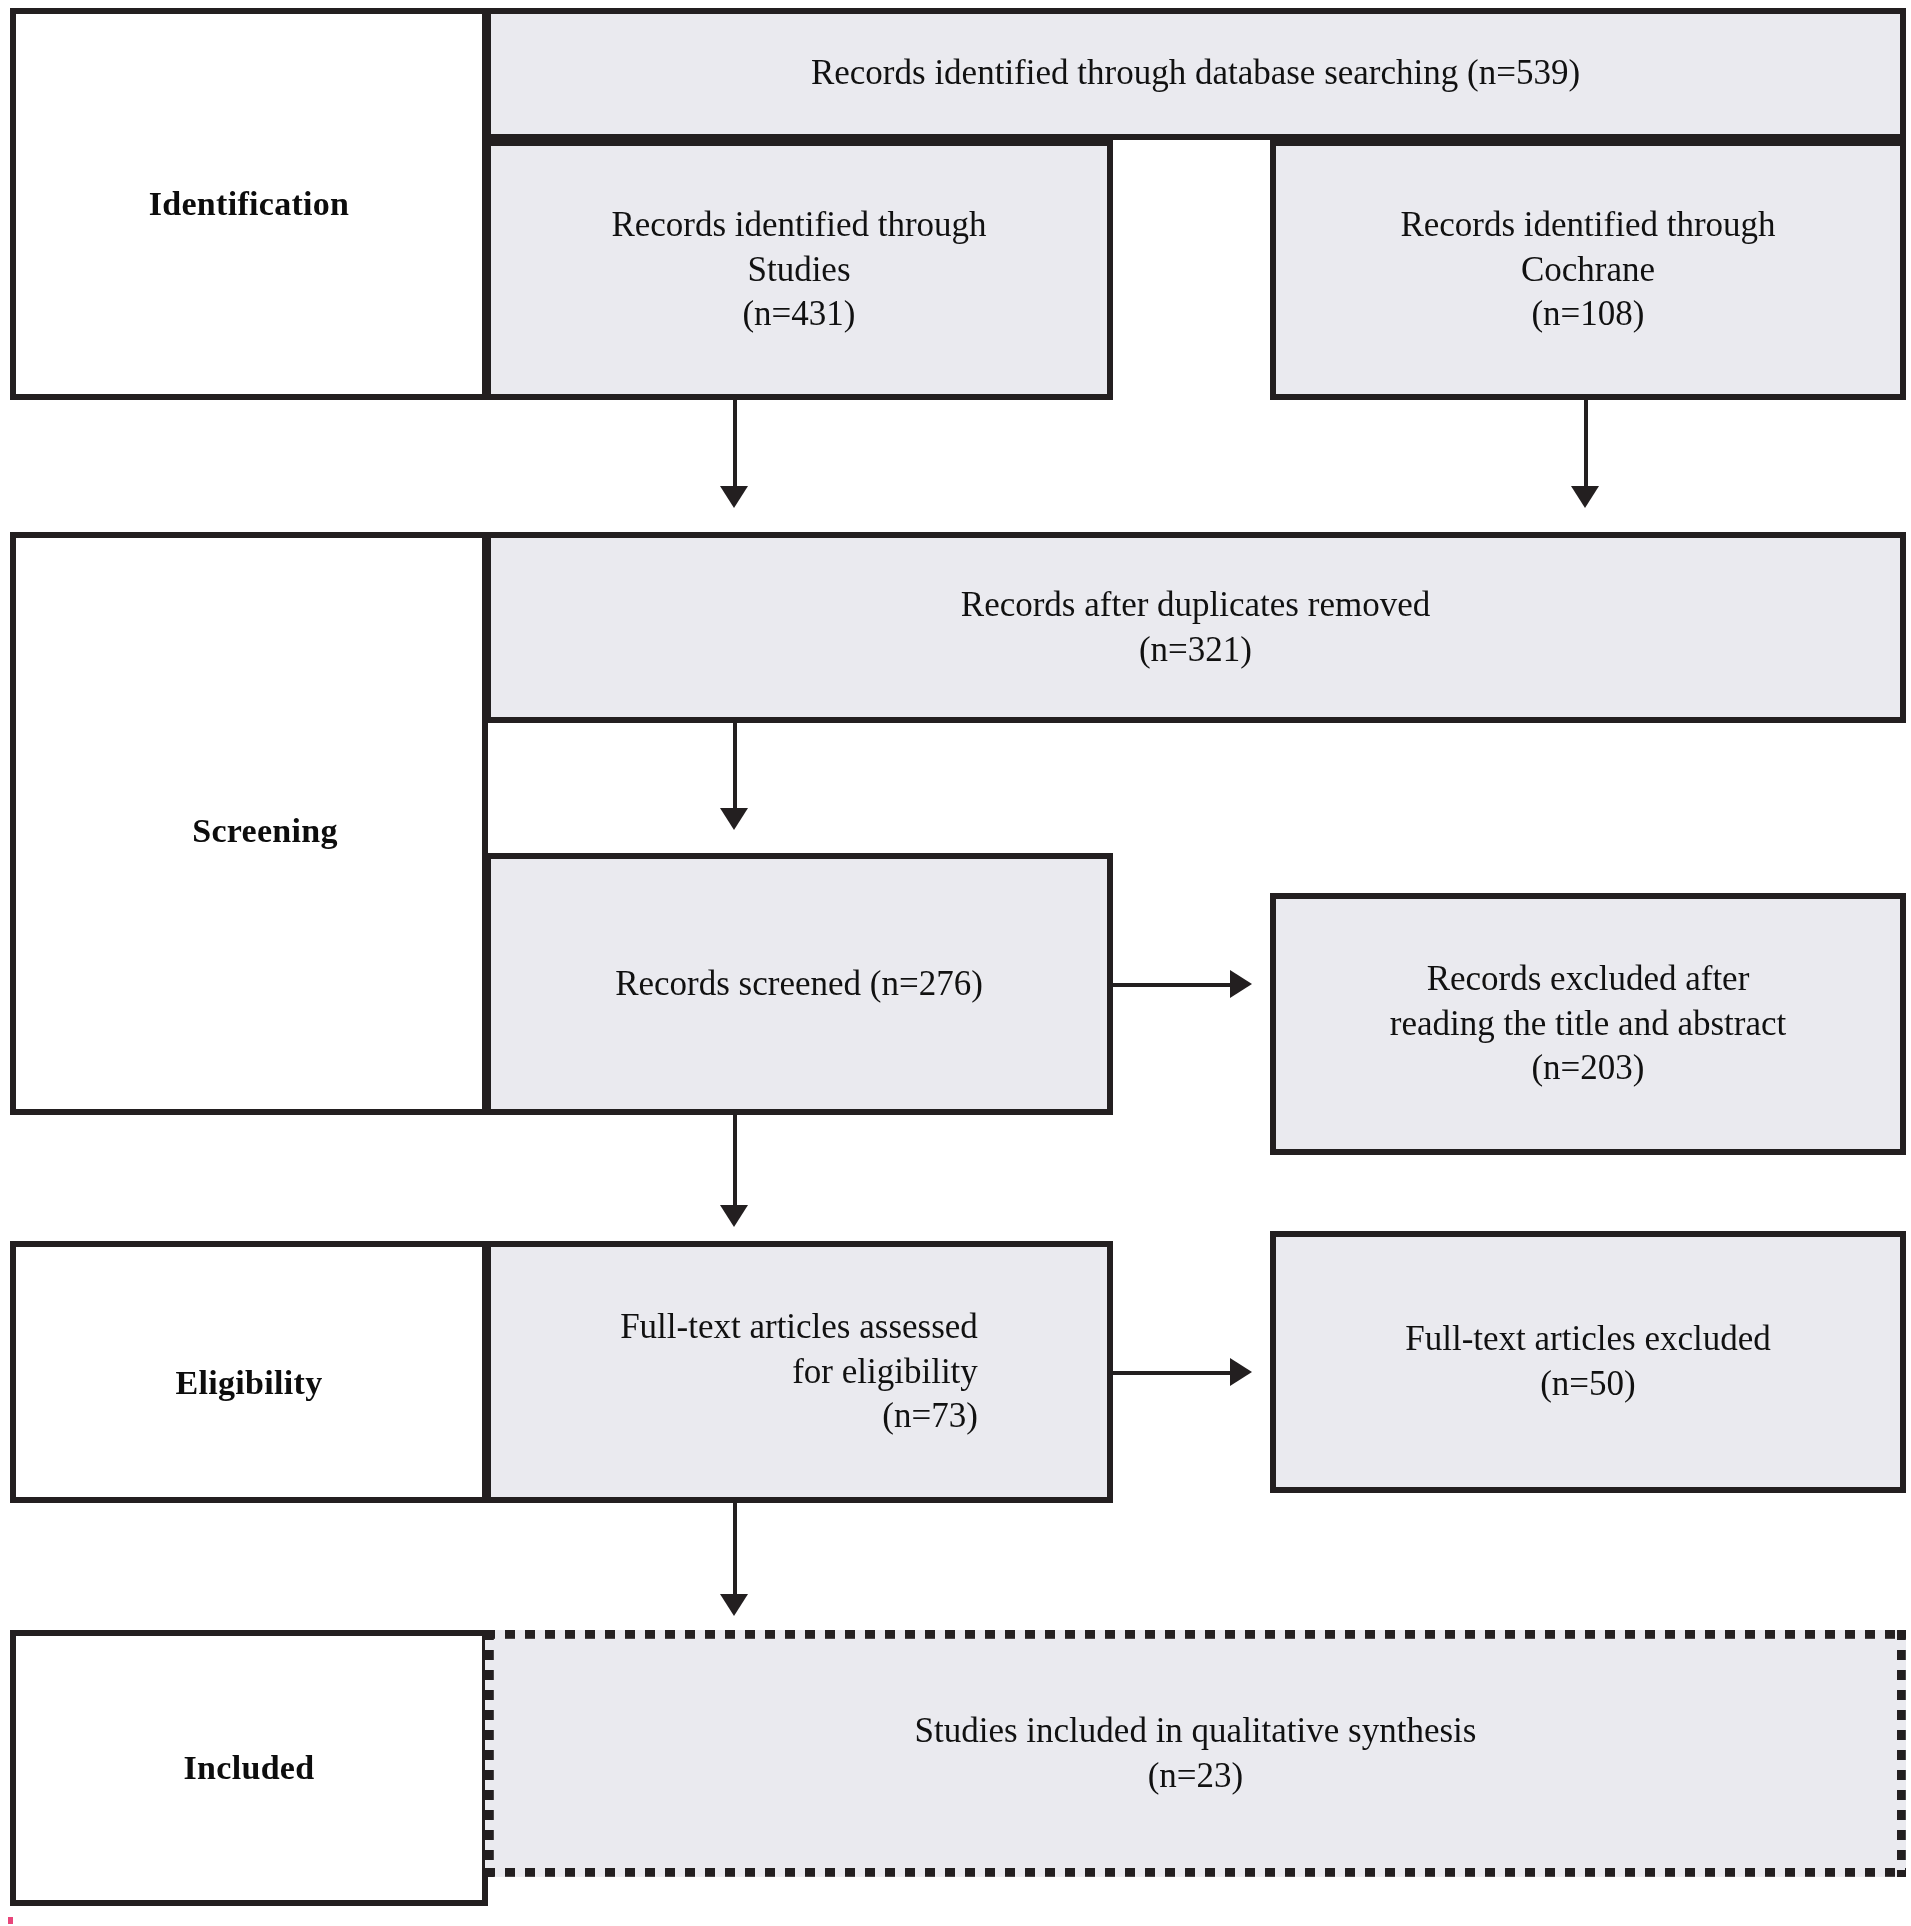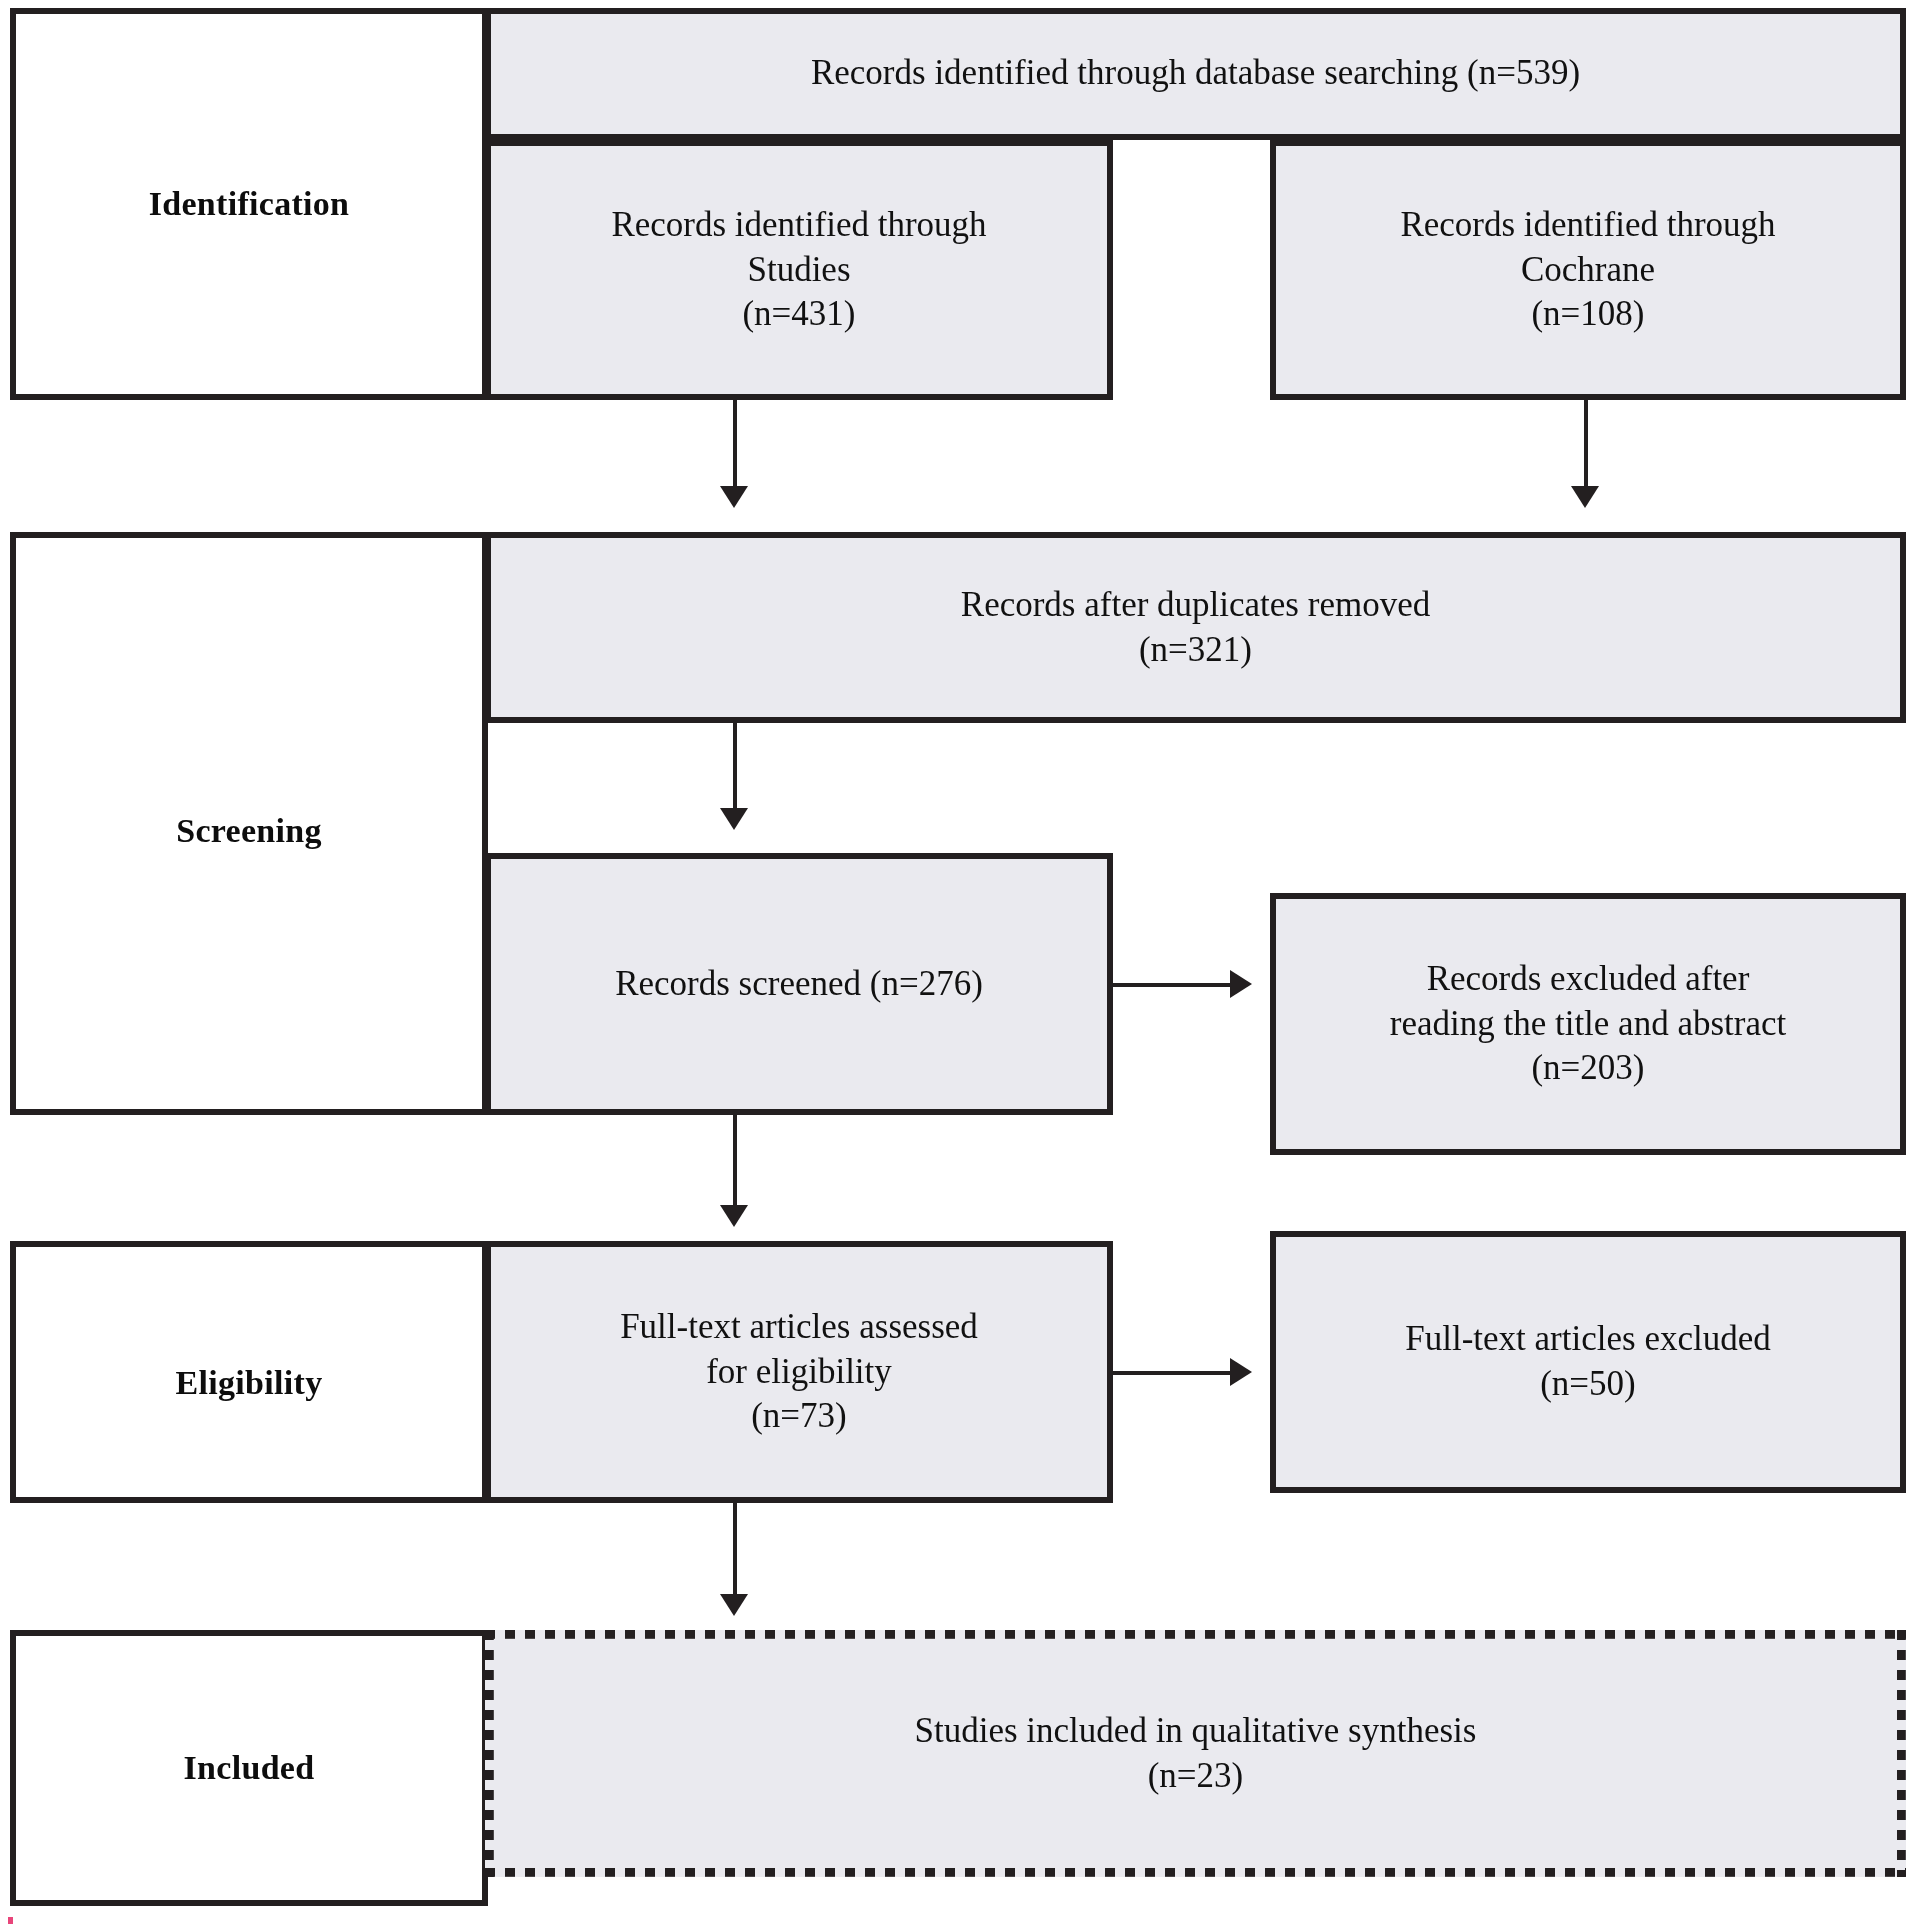--- a/index.html
+++ b/index.html
@@ -98,40 +98,40 @@
   #node-pubmed     { left: 485px;  top: 140px;  width: 628px; height: 260px; font-size: 35px; }
   #node-cochrane   { left: 1270px; top: 140px;  width: 636px; height: 260px; font-size: 35px; }
 
   #arrow1-line { left: 733px; top: 400px;  height: 99px; }
   #arrow1-head { left: 720px; top: 486px; }
   #arrow2-line { left: 1584px; top: 400px;  height: 99px; }
   #arrow2-head { left: 1571px; top: 486px; }
 
   
   #frame-screening { left: 10px; top: 532px;  width: 478px;  height: 583px; }
-  #label-screening { left: 10px; top: 532px;  width: 478px;  height: 597px; font-size: 34px; }
+  #label-screening { left: 26px; top: 532px;  width: 478px;  height: 597px; font-size: 34px; }
 
   #node-duplicates { left: 485px; top: 532px;  width: 1421px; height: 191px; font-size: 35px; }
   #node-screened   { left: 485px; top: 853px; width: 628px; height: 262px; font-size: 35px; }
   #node-excluded1  { left: 1270px;top: 853px; width: 636px; height: 262px; font-size: 35px; margin-top: 40px; }
 
   #arrow3-line { left: 733px; top: 723px; height: 98px; }
   #arrow3-head { left: 720px; top: 808px; }
 
   #arrow4-line { left: 1113px; top: 983px; width: 121px; }
   #arrow4-head { left: 1230px; top: 970px; }
 
   #arrow5-line { left: 733px; top: 1115px; height: 103px; }
   #arrow5-head { left: 720px; top: 1205px; }
 
   
   #frame-eligibility { left: 10px; top: 1241px; width: 478px; height: 262px; }
   #label-eligibility { left: 10px; top: 1241px; width: 478px; height: 284px; font-size: 34px; }
 
-  #node-fulltext   { left: 485px; top: 1241px; width: 628px; height: 262px; font-size: 35px; }
+  #node-fulltext   { left: 485px; top: 1241px; width: 628px; height: 262px; font-size: 35px; text-align: right; }
   #node-excluded2  { left: 1270px;top: 1231px; width: 636px; height: 262px; font-size: 35px; }
 
   #arrow6-line { left: 1113px; top: 1371px; width: 121px; }
   #arrow6-head { left: 1230px; top: 1358px; }
 
   #arrow7-line { left: 733px; top: 1503px; height: 104px; }
   #arrow7-head { left: 720px; top: 1594px; }
 
   
   #frame-included { left: 10px; top: 1630px; width: 478px; height: 276px; }

